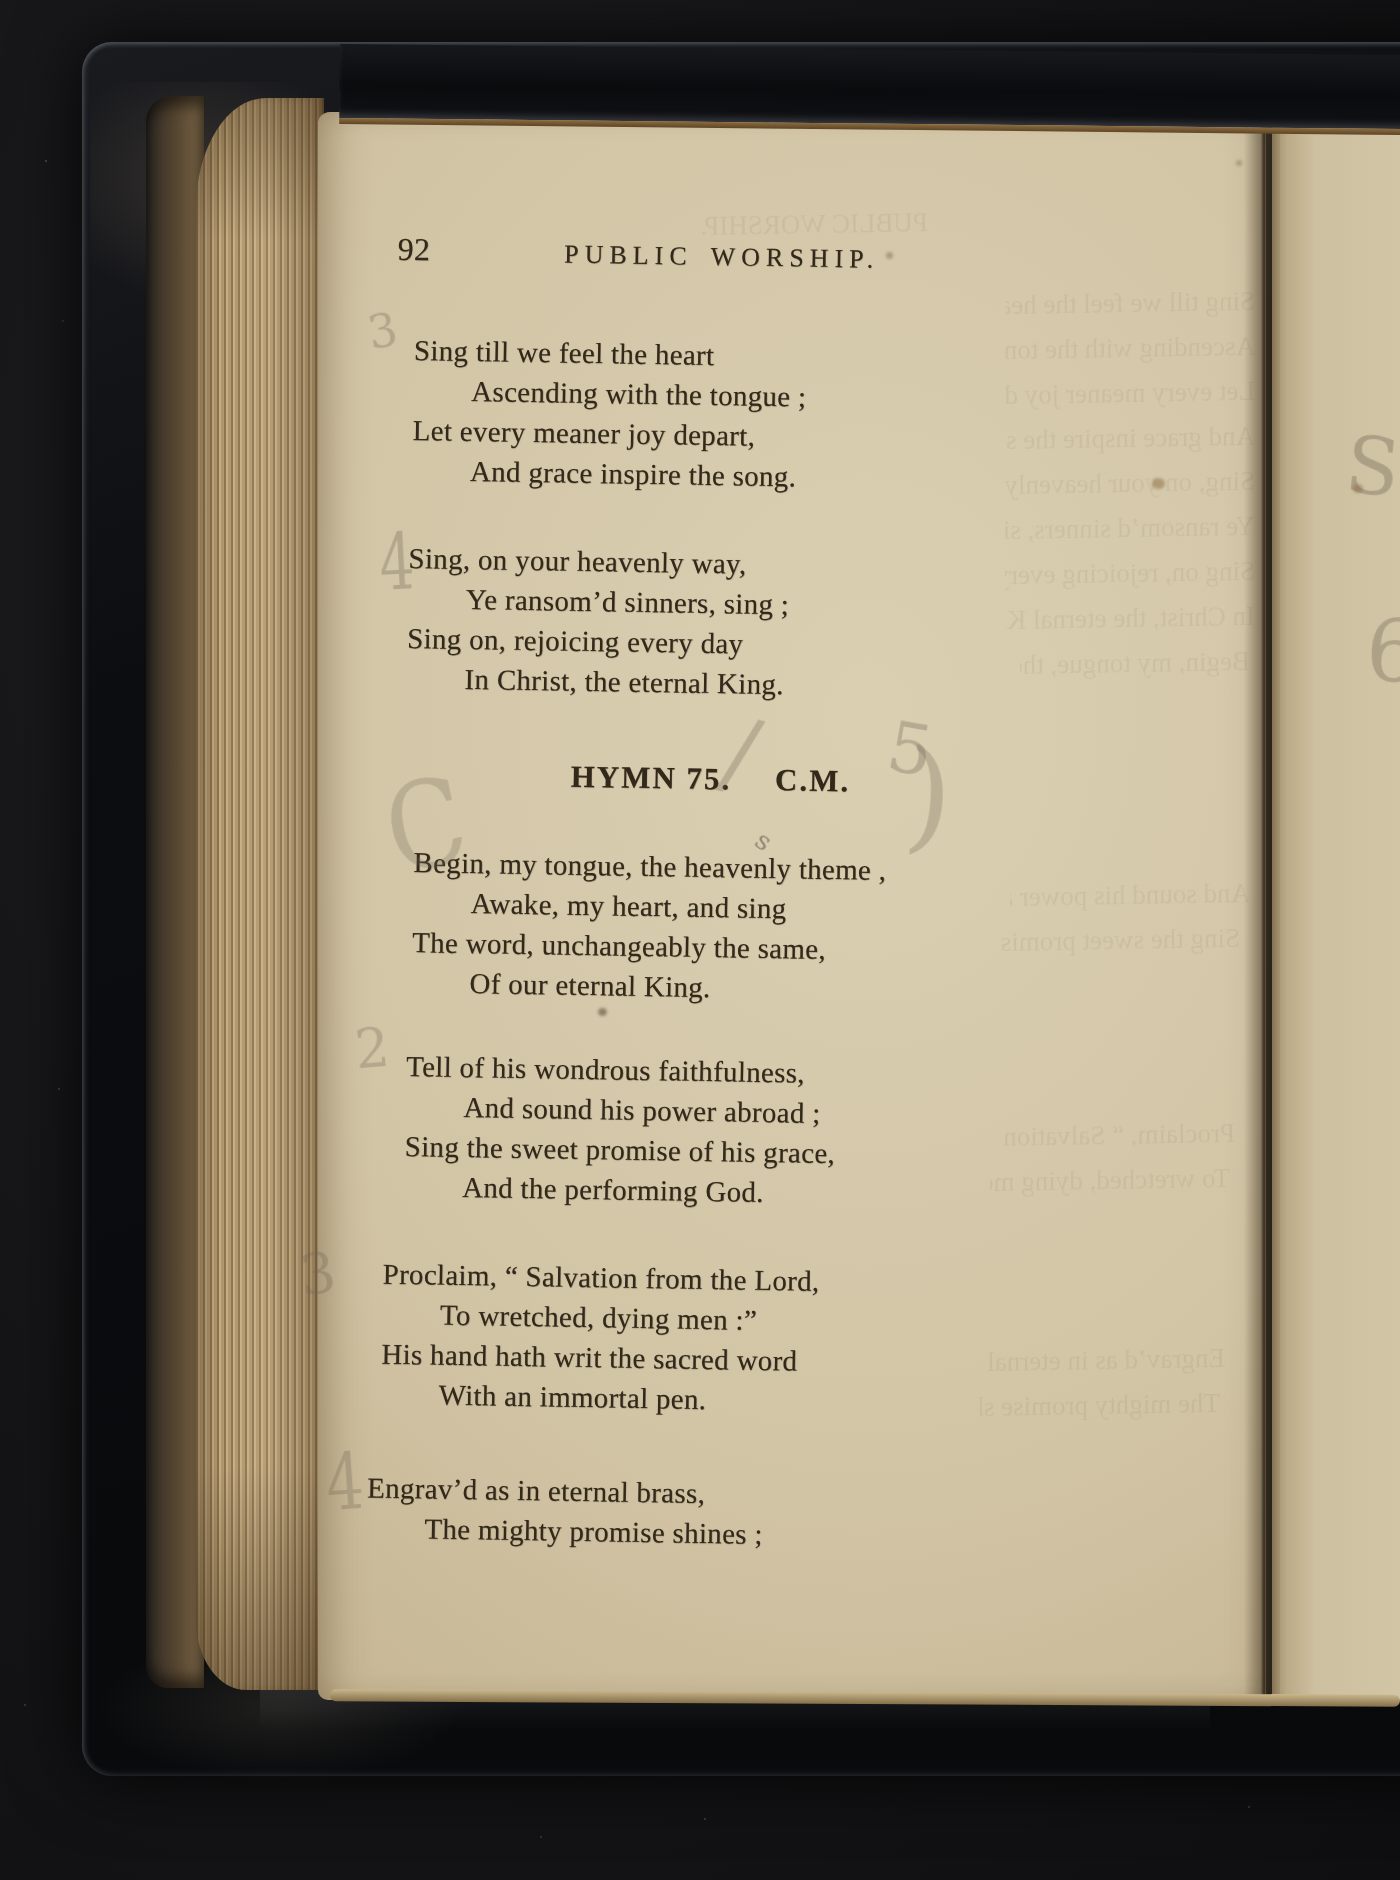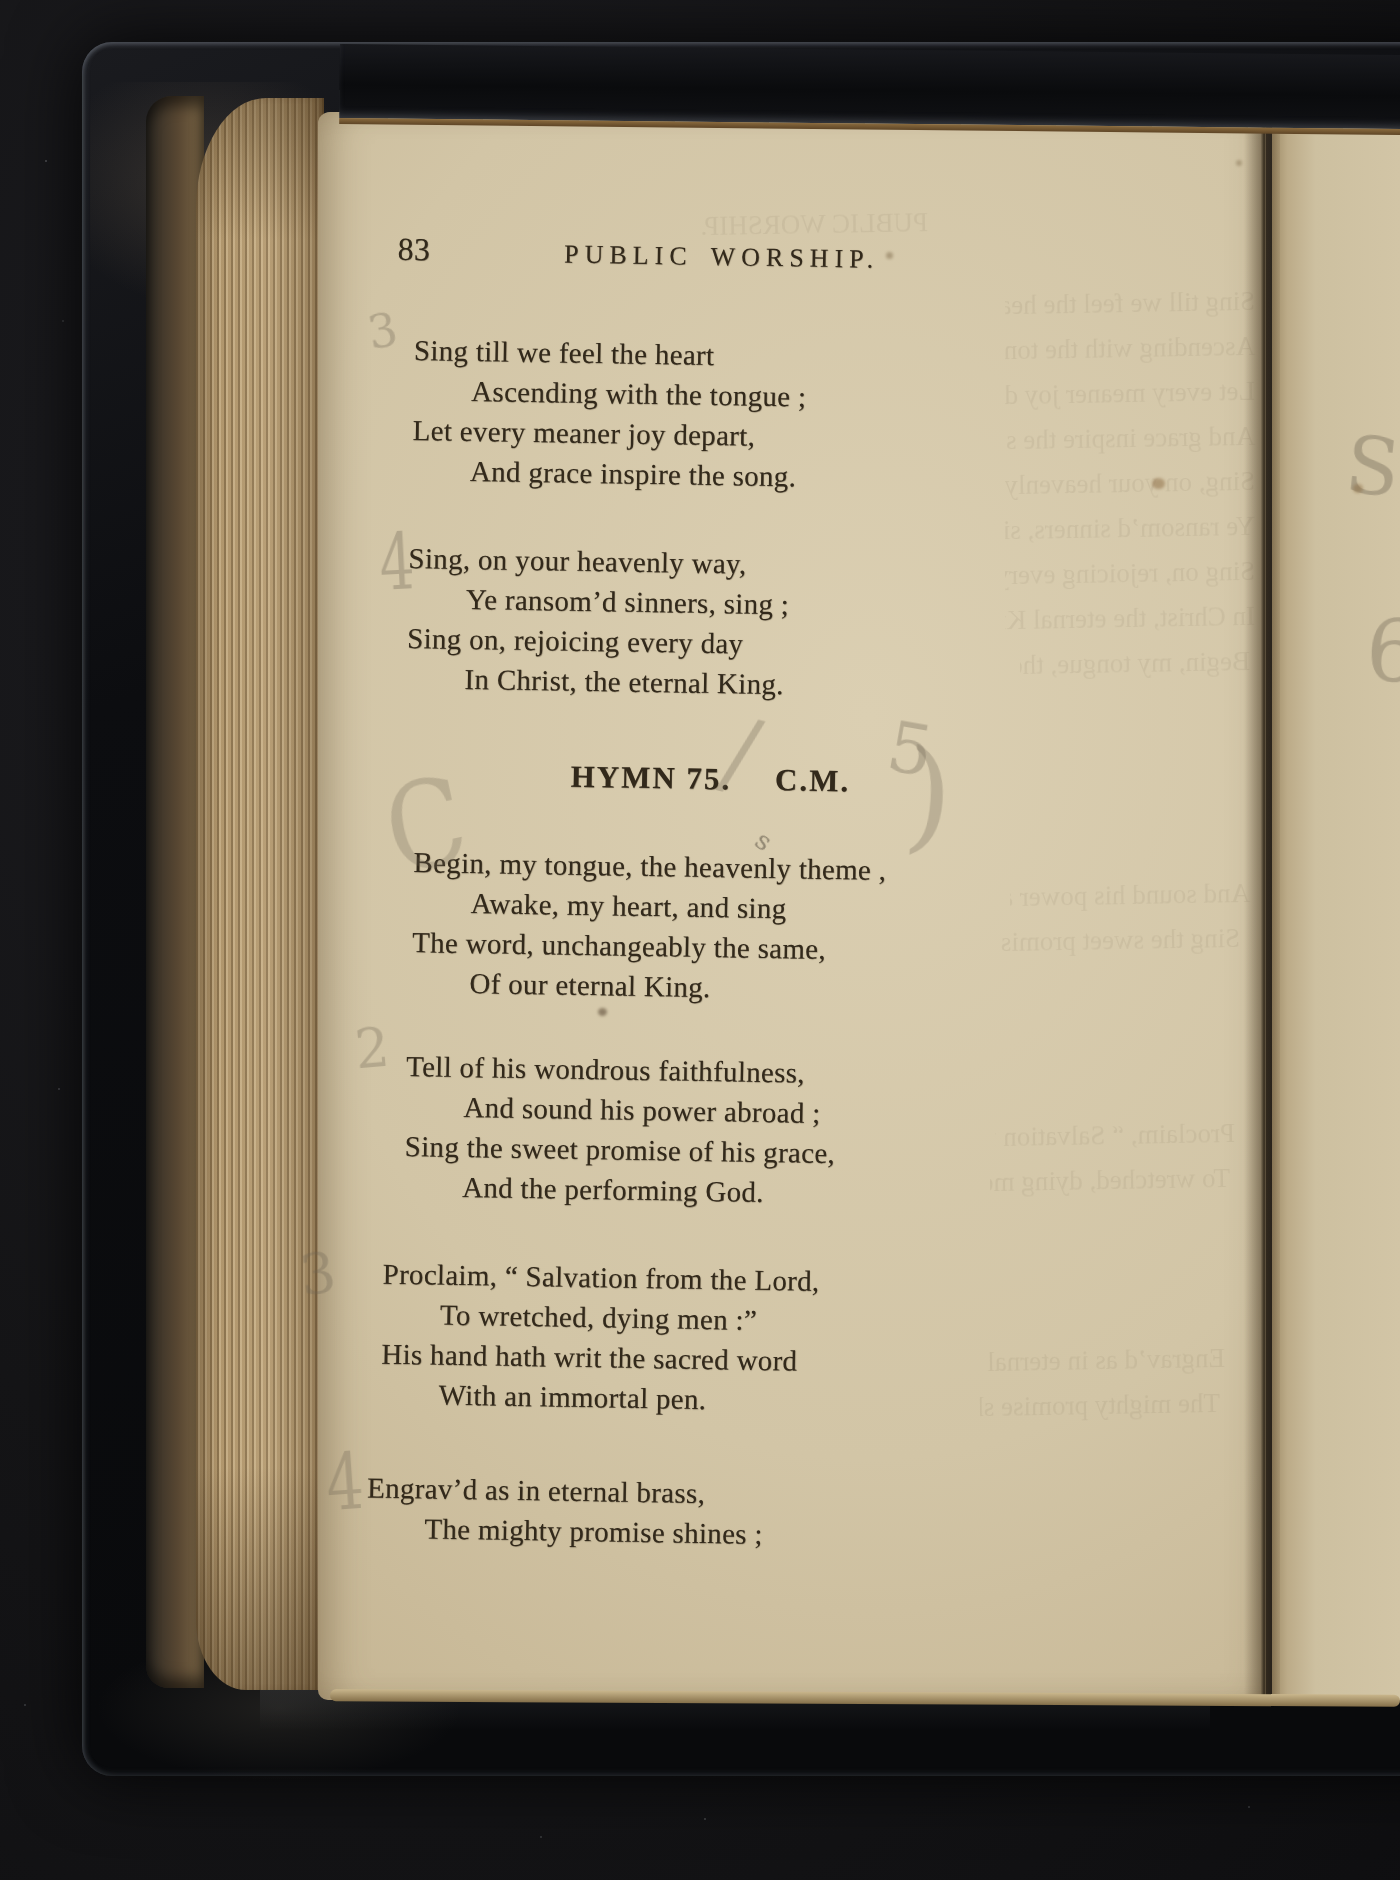--- a/index.html
+++ b/index.html
@@ -155,21 +155,21 @@
   <span class="ghost g9">Begin, my tongue, the heavenly theme ,</span>
   <span class="ghost g10">And sound his power abroad ;</span>
   <span class="ghost g11">Sing the sweet promise of his grace,</span>
   <span class="ghost g12">Proclaim, “ Salvation from the Lord,</span>
   <span class="ghost g13">To wretched, dying men :”</span>
   <span class="ghost g14">Engrav’d as in eternal brass,</span>
   <span class="ghost g15">The mighty promise shines ;</span>
 
   <div class="text-layer">
     <div class="header">
-      <span class="pagenum">83</span>
+      <span class="pagenum">92</span>
       <span class="header-title">PUBLIC WORSHIP.</span>
     </div>
 
     <div class="stanza st1">
       <div class="ln">Sing till we feel the heart</div>
       <div class="ln in">Ascending with the tongue ;</div>
       <div class="ln">Let every meaner joy depart,</div>
       <div class="ln in">And grace inspire the song.</div>
     </div>
 

